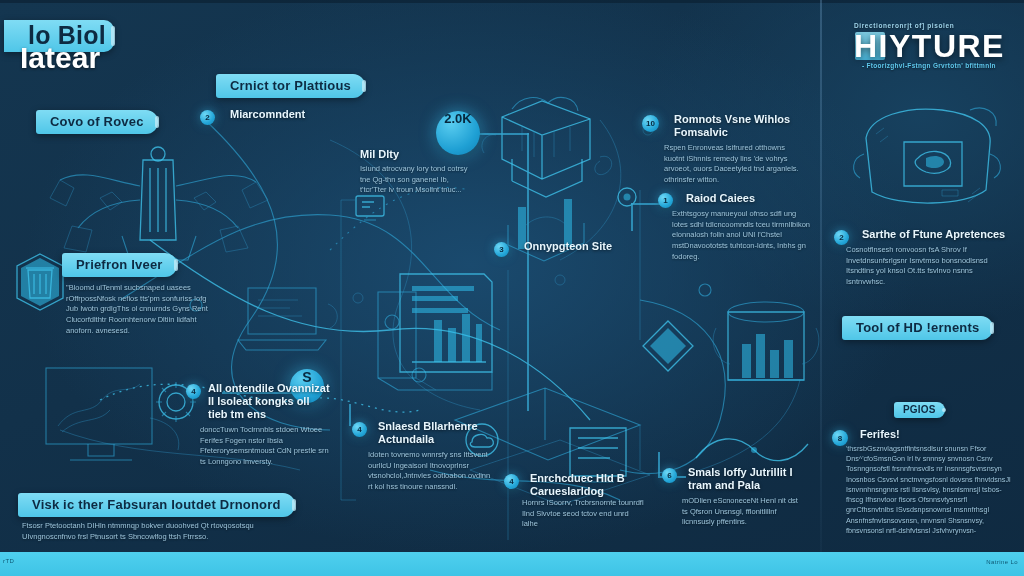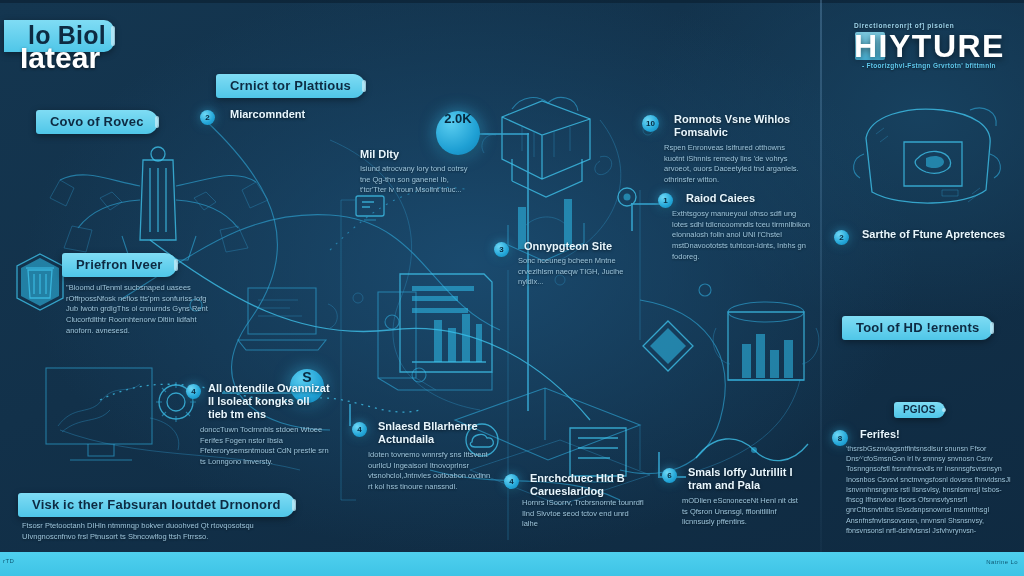--- a/index.html
+++ b/index.html
@@ -328,21 +328,20 @@
 
   <div class="stat" style="left:436px;top:111px;width:44px;height:44px;font-size:13px;">
     <span>2.0K</span>
   </div>
 
   <div class="block" style="left:494px;top:240px;width:128px;">
     <div class="marker" style="left:0px;top:2px;width:15px;height:15px;font-size:8px;">
       <span>3</span>
     </div>
     <div class="bhead" style="margin-left:30px;font-size:11px;"><span>Onnypgteon Site</span></div>
-    <div class="bbody" style="margin-left:24px;margin-top:3px;font-size:7.5px;width:112px;"><span>Sonc nceuneg bcheen Mntne crvezlhlsm naeqw TIGH, Jucihe nyldix...</span></div>
   </div>
 
   <div class="block" style="left:642px;top:76px;width:155px;margin-top:37px;">
     <div class="marker" style="left:0px;top:2px;width:17px;height:17px;font-size:8px;">
       <span>10</span>
     </div>
     <div class="bhead" style="margin-left:32px;font-size:11px;"><span>Romnots Vsne Wihlos Fomsalvic</span></div>
     <div class="bbody" style="margin-left:22px;margin-top:4px;font-size:7.5px;width:140px;"><span>Rspen Enronveas Isifrured otthowns kuotnt iShnnis remedy lins 'de vohrys arvoeot, ouors Daceetyled tnd arganlels. othrinsfer witton.</span></div>
   </div>
 
@@ -433,20 +432,21 @@
         <path class="lnDim" d="M126 96 L 134 90 M122 104 L 130 98"></path>
         <path class="lnDim" d="M96 92 L 112 92 L 112 98 L 96 98 Z"></path>
       </svg>
     </div>
 
     <div class="block" style="left:12px;top:228px;width:180px;">
       <div class="marker" style="left:0px;top:2px;width:15px;height:15px;font-size:8px;">
         <span>2</span>
       </div>
       <div class="bhead" style="margin-left:28px;font-size:11px;width:150px;"><span>Sarthe of Ftune Apretences</span></div>
+      <div class="bbody" style="margin-left:12px;margin-top:4px;font-size:7.5px;width:166px;"><span>Cosnotflnsesh ronvoosn fsA Shrov If Invetdnsunfsrlgsnr Isnvtmso bonsnodlsnsd Itsndtins yol knsol Ot.tts fsvlnvo nsnns Isntnvwhsc.</span></div>
     </div>
 
     <div class="pill" style="left:20px;top:316px;font-size:13px;">
       <span>Tool of HD !ernents</span>
     </div>
 
     <div class="pill" style="left:72px;top:402px;font-size:10px;padding:2px 9px 3px 9px;border-radius:3px 8px 8px 3px;">
       <span>PGIOS</span>
     </div>
 

